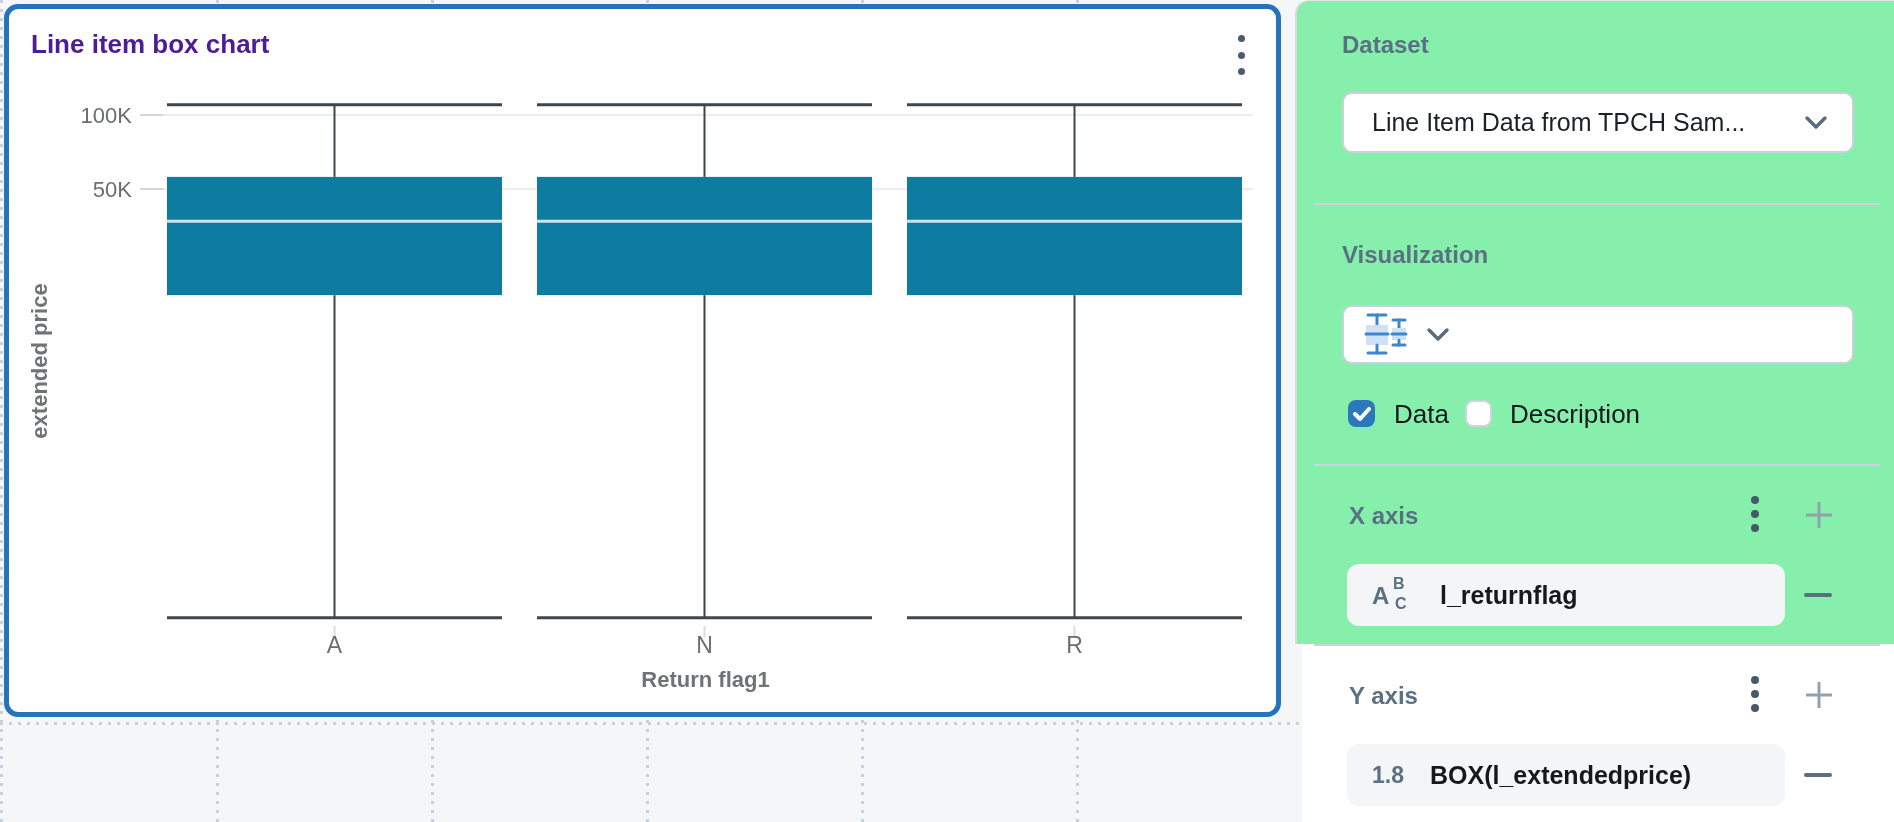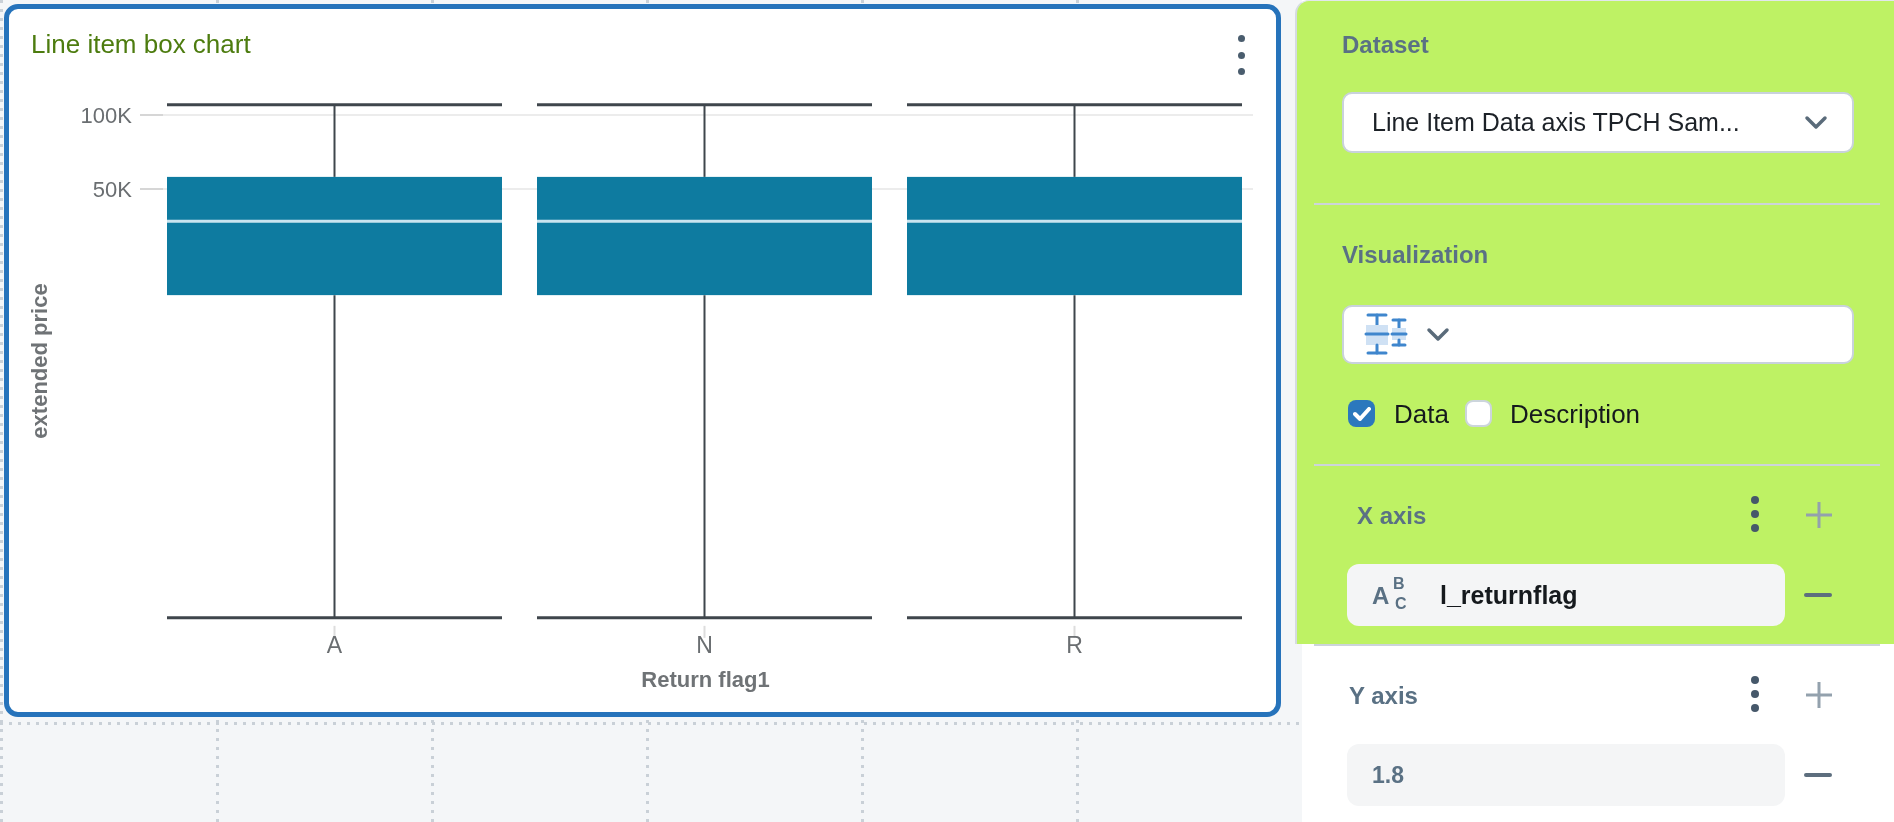--- a/index.html
+++ b/index.html
@@ -25,34 +25,34 @@
   
   .card {
     position: absolute; left: 4px; top: 4px; width: 1277px; height: 713px;
     background: #ffffff;
     border: 5px solid #2673bb;
     border-radius: 14px;
     z-index: 2;
   }
   .card-title {
     position: absolute; left: 22px; top: 20px;
-    font-size: 26px; font-weight: normal; color: #4d7c0f;
+    font-size: 26px; font-weight: bold; color: #4c1d95;
   }
   .card-kebab {
     position: absolute; right: 28px; top: 26px; width: 14px; height: 40px;
     display: flex; flex-direction: column; align-items: center; justify-content: space-between;
     cursor: pointer;
   }
   .card-kebab i { width: 7px; height: 7px; border-radius: 50%; background: #4a5d6e; }
   .chart-svg { position: absolute; left: 0; top: 0; }
   .chart-svg text { font-family: "Liberation Sans", "DejaVu Sans", sans-serif; }
   
   .panel {
     position: absolute; left: 1295px; top: 0; width: 599px; height: 644px;
-    background: #bef264;
+    background: #86efac;
     border-left: 2px solid #d5dbe1;
     border-top: 1px solid #e2e7ec;
     border-top-left-radius: 14px;
     z-index: 3;
   }
   .section-label {
     position: absolute; left: 45px;
     font-size: 24px; font-weight: bold; color: #5a7184;
   }
   .divider {
@@ -159,21 +159,21 @@
         <text x="696.5" y="678" fill="#6f7376" font-size="22" text-anchor="middle" font-weight="bold">Return flag1</text>
         <text x="38" y="352" fill="#6f7376" font-size="22" text-anchor="middle" font-weight="bold" transform="rotate(-90 38 352)">extended price</text>
       </svg>
   </div>
 </div>
 
 <aside class="panel">
 
   <div class="section-label" style="top:30px">Dataset</div>
   <div class="select" style="top:91px; height:61px;">
-    <span class="grow">Line Item Data axis TPCH Sam...</span>
+    <span class="grow">Line Item Data from TPCH Sam...</span>
     <svg class="chev" width="24" height="15" viewBox="0 0 24 15">
       <polyline points="3,3 12,12 21,3" fill="none" stroke="#5a6b7a" stroke-width="3.5" stroke-linecap="round" stroke-linejoin="round"></polyline>
     </svg>
   </div>
 
   <div class="divider" style="top:202px"></div>
 
   <div class="section-label" style="top:240px">Visualization</div>
   <div class="select" style="top:304px; height:59px; padding-left:18px;">
     <svg class="viz-icon" width="46" height="47" viewBox="0 0 46 47">
@@ -201,21 +201,21 @@
     <svg width="18" height="14" viewBox="0 0 18 14">
       <polyline points="2,7 7,12 16,2" fill="none" stroke="#ffffff" stroke-width="4" stroke-linecap="round" stroke-linejoin="round"></polyline>
     </svg>
   </div>
   <div class="checkbox-row-label" style="left:97px; top:398px;">Data</div>
   <div id="cb-desc" class="checkbox unchecked" style="left:168px; top:399px;"></div>
   <div class="checkbox-row-label" style="left:213px; top:398px;">Description</div>
 
   <div class="divider" style="top:463px"></div>
 
-  <div class="section-label" style="left:52px; top:501px;margin-left:8px;">X axis</div>
+  <div class="section-label" style="left:52px; top:501px;">X axis</div>
   <div class="axis-kebab" style="left:452px; top:495px;">
       <i></i>
       <i></i>
       <i></i>
     </div>
   <svg class="plus-btn" style="left:507px; top:499px;" width="30" height="30" viewBox="0 0 30 30">
     <line x1="15" y1="2" x2="15" y2="28" stroke="#93a1ad" stroke-width="3"></line>
     <line x1="2" y1="15" x2="28" y2="15" stroke="#93a1ad" stroke-width="3"></line>
   </svg>
   <div class="pill" style="top:563px;">
@@ -235,16 +235,17 @@
       <i></i>
       <i></i>
       <i></i>
     </div>
   <svg class="plus-btn" style="left:507px; top:679px;" width="30" height="30" viewBox="0 0 30 30">
     <line x1="15" y1="2" x2="15" y2="28" stroke="#93a1ad" stroke-width="3"></line>
     <line x1="2" y1="15" x2="28" y2="15" stroke="#93a1ad" stroke-width="3"></line>
   </svg>
   <div class="pill" style="top:743px;">
     <span class="num-icon">1.8</span>
+    <span class="pill-label">BOX(l_extendedprice)</span>
   </div>
   <div class="minus-btn" style="left:507px; top:772px;"></div>
 
 </aside>
 
 </body></html>

